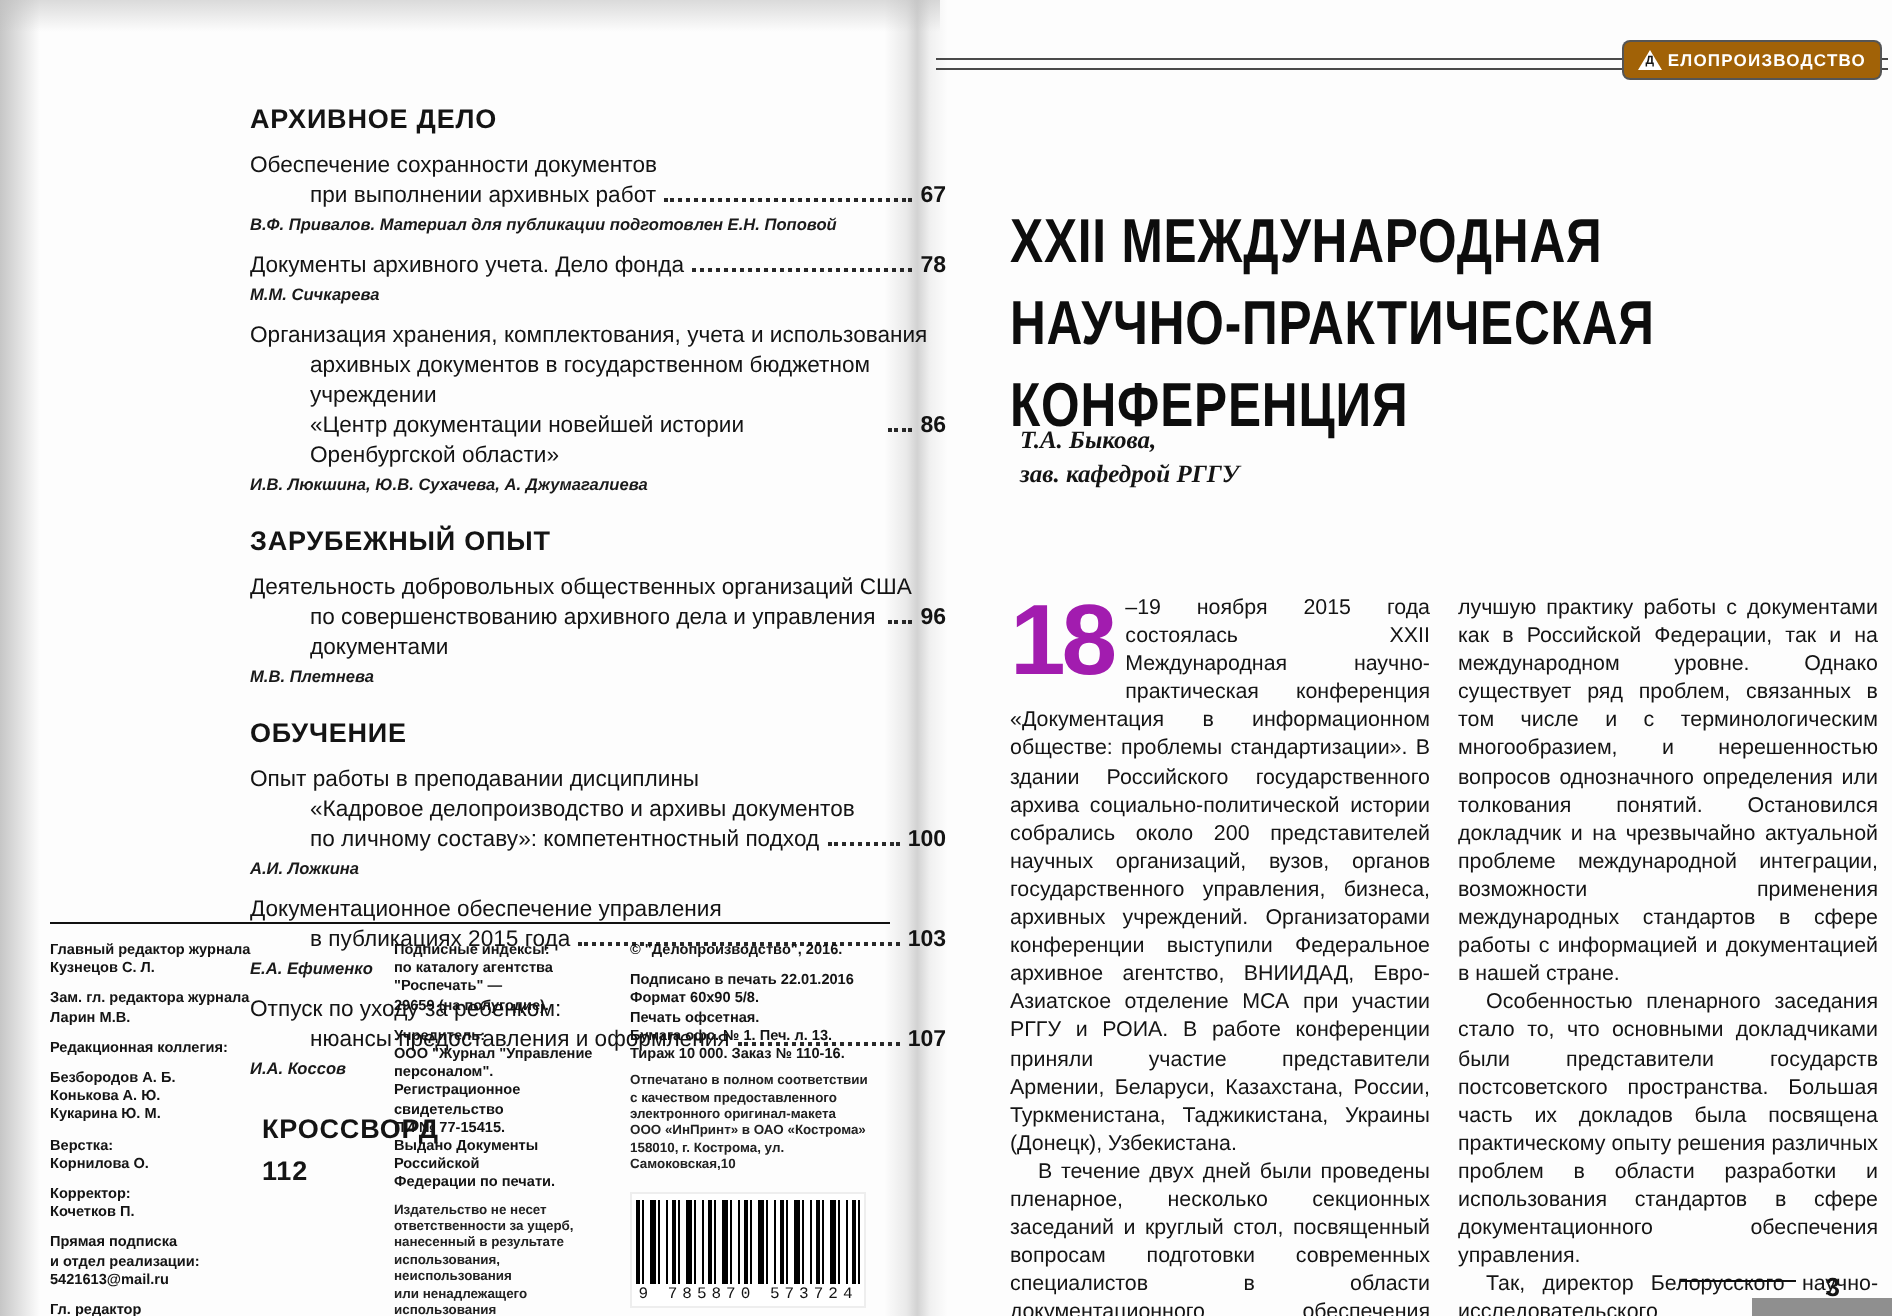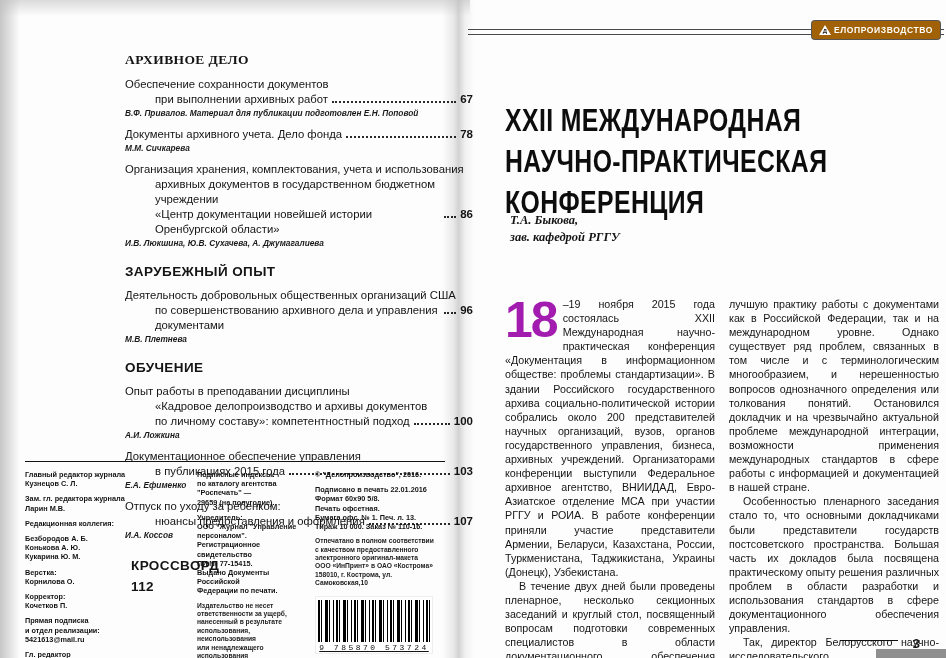--- a/index.html
+++ b/index.html
@@ -11,40 +11,40 @@
   .edge-top{position:absolute;left:0;top:0;width:470px;height:16px;
             background:linear-gradient(to bottom,rgba(190,190,190,.55),rgba(255,255,255,0));}
   .gutter{position:absolute;left:442px;top:0;width:32px;height:100%;
           background:linear-gradient(to right,rgba(0,0,0,0),rgba(0,0,0,.08) 35%,rgba(0,0,0,.17) 52%,rgba(0,0,0,.05) 72%,rgba(0,0,0,0));}
   .corner-bar{position:absolute;right:0;bottom:0;width:70px;height:9px;background:#8f8f8f;}
 
   
   .page-left{position:absolute;left:0;top:0;width:455px;height:658px;}
   .toc{position:absolute;left:125px;top:52px;width:348px;}
   .toc-section-title{font-size:13.5px;font-weight:bold;letter-spacing:.4px;margin:16px 0 9px;}
-  .toc-section-title:first-child{margin-top:0;font-family:Liberation Serif, serif;}
+  .toc-section-title:first-child{margin-top:0;}
   .toc-entry{margin-bottom:9px;}
   .toc-line{font-size:11.3px;line-height:15px;}
   .toc-line.indent{padding-left:30px;}
   .toc-lead{display:flex;align-items:baseline;}
   .toc-lead .dots{flex:1;margin:0 4px 3px 4px;border-bottom:2px dotted #2a2a2a;min-width:12px;}
   .toc-lead .pg{font-weight:bold;font-size:11.5px;}
   .toc-authors{font-size:8.3px;font-weight:bold;font-style:italic;margin-top:1px;color:#1a1a1a;}
   .toc-cross{display:flex;align-items:baseline;font-size:13.5px;font-weight:bold;letter-spacing:.4px;margin-top:18px;flex-direction:column;}
   .toc-cross .dots{flex:1;margin:0 6px 4px 6px;border-bottom:2px dotted #2a2a2a;}
 
   .imprint-rule{position:absolute;left:25px;top:461px;width:420px;border-top:1.5px solid #111;}
   .imprint{position:absolute;left:25px;top:470px;width:420px;display:flex;}
   .imp-col{font-size:7.3px;line-height:9.2px;font-weight:bold;}
   .imp-col1{width:168px;}
   .imp-col2{width:112px;margin-left:4px;}
   .imp-col3{width:130px;margin-left:6px;}
   .imp-p{margin:0 0 6px 0;}
   .imp-p.sm{font-size:6.7px;font-weight:600;line-height:8.4px;color:#222;}
-  .barcode-wrap{margin-top:8px;width:112px;background:#fff;border:1px solid #eee;padding:3px 2px 1px;text-decoration:underline;}
+  .barcode-wrap{margin-top:8px;width:112px;background:#fff;border:1px solid #eee;padding:3px 2px 1px;}
   .barcode{height:42px;background:repeating-linear-gradient(90deg,
       #000 0 2px,#fff 2px 3px,#000 3px 4px,#fff 4px 7px,#000 7px 10px,#fff 10px 11px,
       #000 11px 12px,#fff 12px 15px,#000 15px 16px,#fff 16px 18px);}
   .barcode-digits{font-family:"Liberation Mono",monospace;font-size:8px;letter-spacing:2.5px;
                   text-align:center;font-weight:normal;margin-top:1px;}
 
   
   .page-right{position:absolute;left:460px;top:0;width:486px;height:658px;}
   .head-rule{position:absolute;left:8px;right:2px;top:29px;height:4px;
              border-top:1.2px solid #4a4a4a;border-bottom:1.2px solid #4a4a4a;}

